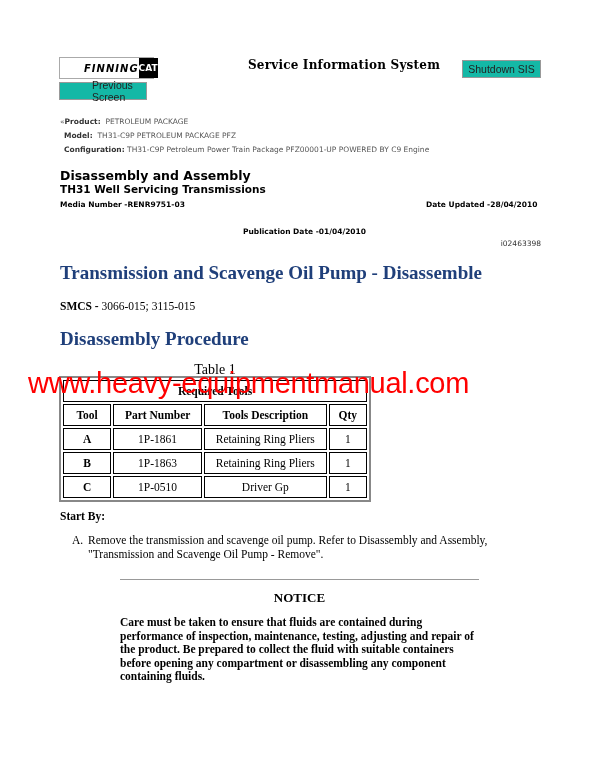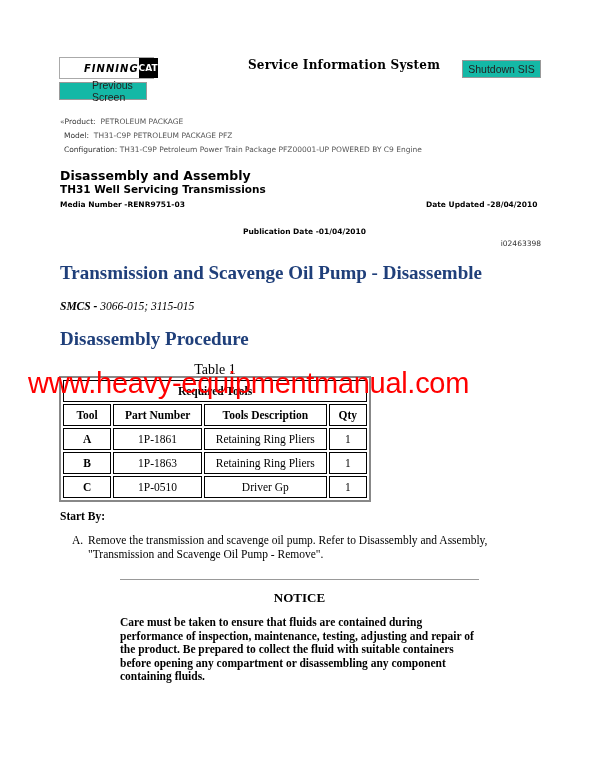--- a/index.html
+++ b/index.html
@@ -9,35 +9,35 @@
     .logo .finning { font-family: "DejaVu Sans", sans-serif; font-weight: bold; font-style: italic; font-size: 10px; letter-spacing: 1px; margin-left: 24px; flex: 1; }
     .logo .cat { background: #000; color: #fff; height: 100%; width: 22px; display: flex; align-items: center; justify-content: center; font-weight: bold; font-size: 9px; }
 
     .btn { position: absolute; background: #14b8a6; border: 1px solid #999; box-sizing: border-box; font-family: "Liberation Sans", sans-serif; font-size: 10.5px; color: #222; display: flex; align-items: center; justify-content: center; cursor: pointer; }
     .prev-btn { left: 59px; top: 82px; width: 88px; height: 18px; padding-left: 32px; }
     .shutdown-btn { left: 462px; top: 60px; width: 79px; height: 18px; }
 
     .sis-title { position: absolute; left: 248px; top: 58px; font-family: "DejaVu Serif", serif; font-weight: bold; font-size: 12px; letter-spacing: 0.2px; }
 
     .meta { position: absolute; left: 60px; font-family: "DejaVu Sans", sans-serif; font-size: 7.5px; color: #555; }
-    .meta b { color: #333; font-weight: normal; }
+    .meta b { color: #333; font-weight: bold; }
     .meta.product { top: 117px; }
     .meta.model { top: 131px; left: 64px; }
     .meta.config { top: 145px; left: 64px; }
 
     .doc-title { position: absolute; left: 60px; top: 168px; font-size: 12.5px; font-weight: bold; }
     .doc-sub { position: absolute; left: 60px; top: 183px; font-size: 10.5px; font-weight: bold; text-align: center; }
     .info-row { position: absolute; top: 200px; font-size: 7.5px; font-weight: bold; }
     .info-media { left: 60px; }
     .info-pub { left: 243px; margin-top: 27px; }
     .info-upd { left: 426px; }
     .doc-id { position: absolute; right: 59px; top: 239px; font-size: 7.5px; color: #333; }
 
     .h1 { position: absolute; left: 60px; top: 262px; font-family: "Liberation Serif", serif; font-weight: bold; font-size: 19px; color: #1f3f7a; }
-    .smcs { position: absolute; left: 60px; top: 300px; font-family: "Liberation Serif", serif; font-size: 11.5px; font-style: italic; }
+    .smcs { position: absolute; left: 60px; top: 300px; font-family: "Liberation Serif", serif; font-size: 11.5px; }
     .smcs b { font-weight: bold; }
     .h2 { position: absolute; left: 60px; top: 328px; font-family: "Liberation Serif", serif; font-weight: bold; font-size: 19px; color: #1f3f7a; }
 
     .table-caption { position: absolute; left: 60px; width: 310px; top: 362px; text-align: center; font-family: "Liberation Serif", serif; font-size: 14px; }
     .tools-table { position: absolute; left: 59px; top: 376px; width: 312px; border: 2px solid #888; border-collapse: separate; border-spacing: 2px; font-family: "Liberation Serif", serif; font-size: 11.5px; background: #fff; }
     .tools-table td, .tools-table th { border: 1px solid #000000; height: 20px; padding: 0 4px; text-align: center; }
     .tools-table th { font-weight: bold; }
     .tools-table .tool-col { font-weight: bold; }
 
     .watermark { position: absolute; left: 28px; top: 367px; font-family: "Liberation Sans", sans-serif; font-size: 29px; color: #ff0000; letter-spacing: -0.3px; white-space: nowrap; pointer-events: none; }

